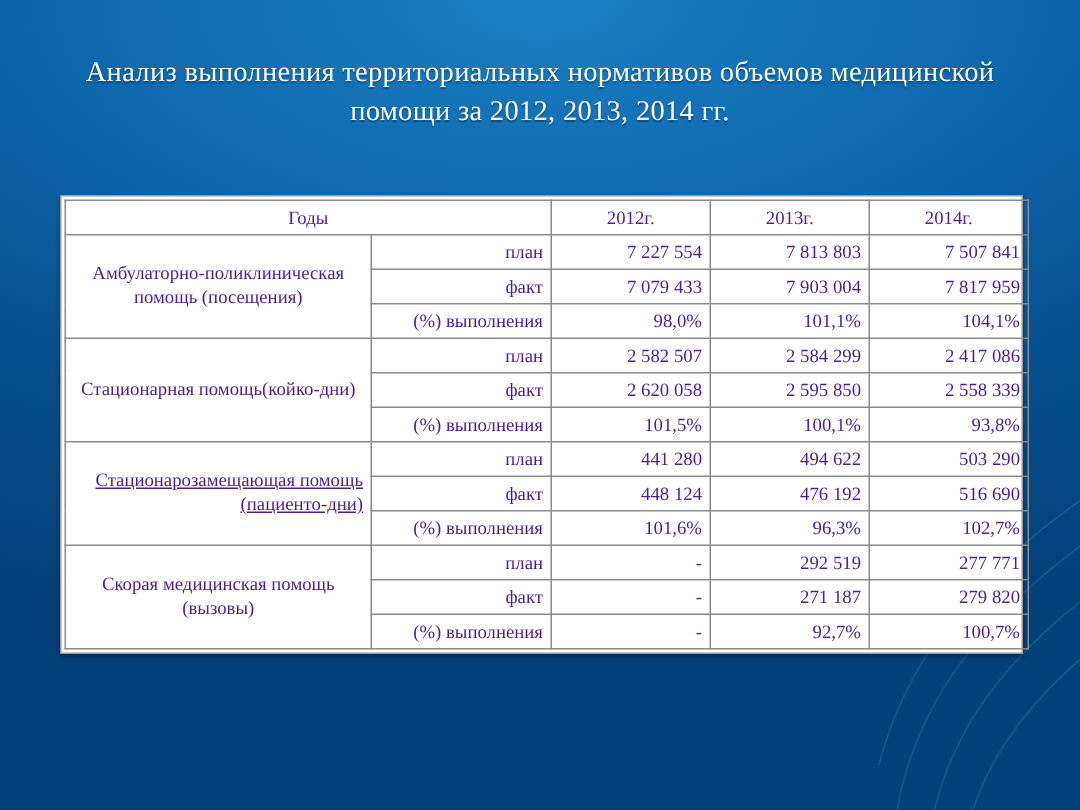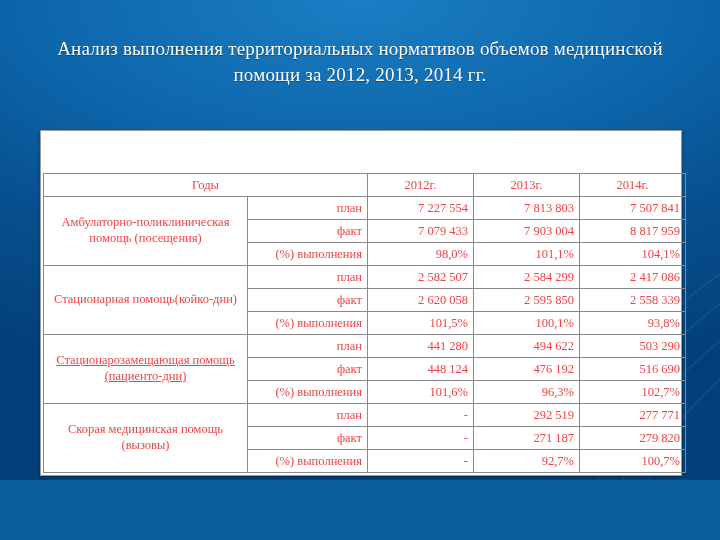--- a/index.html
+++ b/index.html
@@ -9,21 +9,21 @@
   body {
     width: 720px;
     height: 540px;
     overflow: hidden;
     font-family: "Liberation Serif", serif;
     background: #0b5f9e;
   }
   .slide {
     position: relative;
     width: 720px;
-    height: 480px;
+    height: 540px;
     background:
       radial-gradient(ellipse 120% 80% at 50% 0%, #1b7ec4 0%, #0d66ab 38%, #07508f 65%, #033f78 100%);
     overflow: hidden;
   }
   
   .swirl {
     position: absolute;
     right: -60px;
     bottom: -80px;
     width: 340px;
@@ -56,22 +56,21 @@
     border: 1px solid #9a9a9a;
     box-shadow: 0 1px 3px rgba(0,0,0,0.35);
     padding: 2px;
     box-sizing: border-box;
   }
   table.data {
     border-collapse: collapse;
     width: 100%;
     table-layout: fixed;
     font-family: "Liberation Serif", serif;
-    color: #ef4444;
-    margin-top: 40px;
+    color: #4c1d95;
   }
   table.data td, table.data th {
     border: 1px solid #8a8a8a;
     font-weight: normal;
     padding: 2px 5px;
     font-size: 12.5px;
     height: 23px;
     box-sizing: border-box;
   }
   col.c-name  { width: 204px; }
@@ -95,21 +94,21 @@
     text-align: right;
     vertical-align: middle;
     font-size: 11.5px;
   }
   .num {
     text-align: right;
     vertical-align: middle;
     font-size: 12.5px;
     padding-right: 7px;
   }
-  .underline { text-decoration: underline; }
+  .underline { text-decoration: underline; text-align: right; }
 </style>
 </head>
 <body>
 
 <div class="slide">
 
   <div class="swirl">
     <svg width="340" height="300" viewBox="0 0 340 300" xmlns="http://www.w3.org/2000/svg">
       <g fill="none" stroke="#4aa8dd" stroke-width="1.2" opacity="0.55">
         <path d="M330 10 C250 60, 180 120, 160 210 C150 255, 175 285, 225 292"></path>
@@ -148,21 +147,21 @@
           <td class="name-cell" rowspan="3">Амбулаторно-поликлиническая помощь (посещения)</td>
           <td class="ind-cell">план</td>
           <td class="num">7 227 554</td>
           <td class="num">7 813 803</td>
           <td class="num">7 507 841</td>
         </tr>
         <tr>
           <td class="ind-cell">факт</td>
           <td class="num">7 079 433</td>
           <td class="num">7 903 004</td>
-          <td class="num">8 817 959</td>
+          <td class="num">7 817 959</td>
         </tr>
         <tr>
           <td class="ind-cell">(%) выполнения</td>
           <td class="num">98,0%</td>
           <td class="num">101,1%</td>
           <td class="num">104,1%</td>
         </tr>
 
         <tr>
           <td class="name-cell" rowspan="3">Стационарная помощь(койко-дни)</td>

